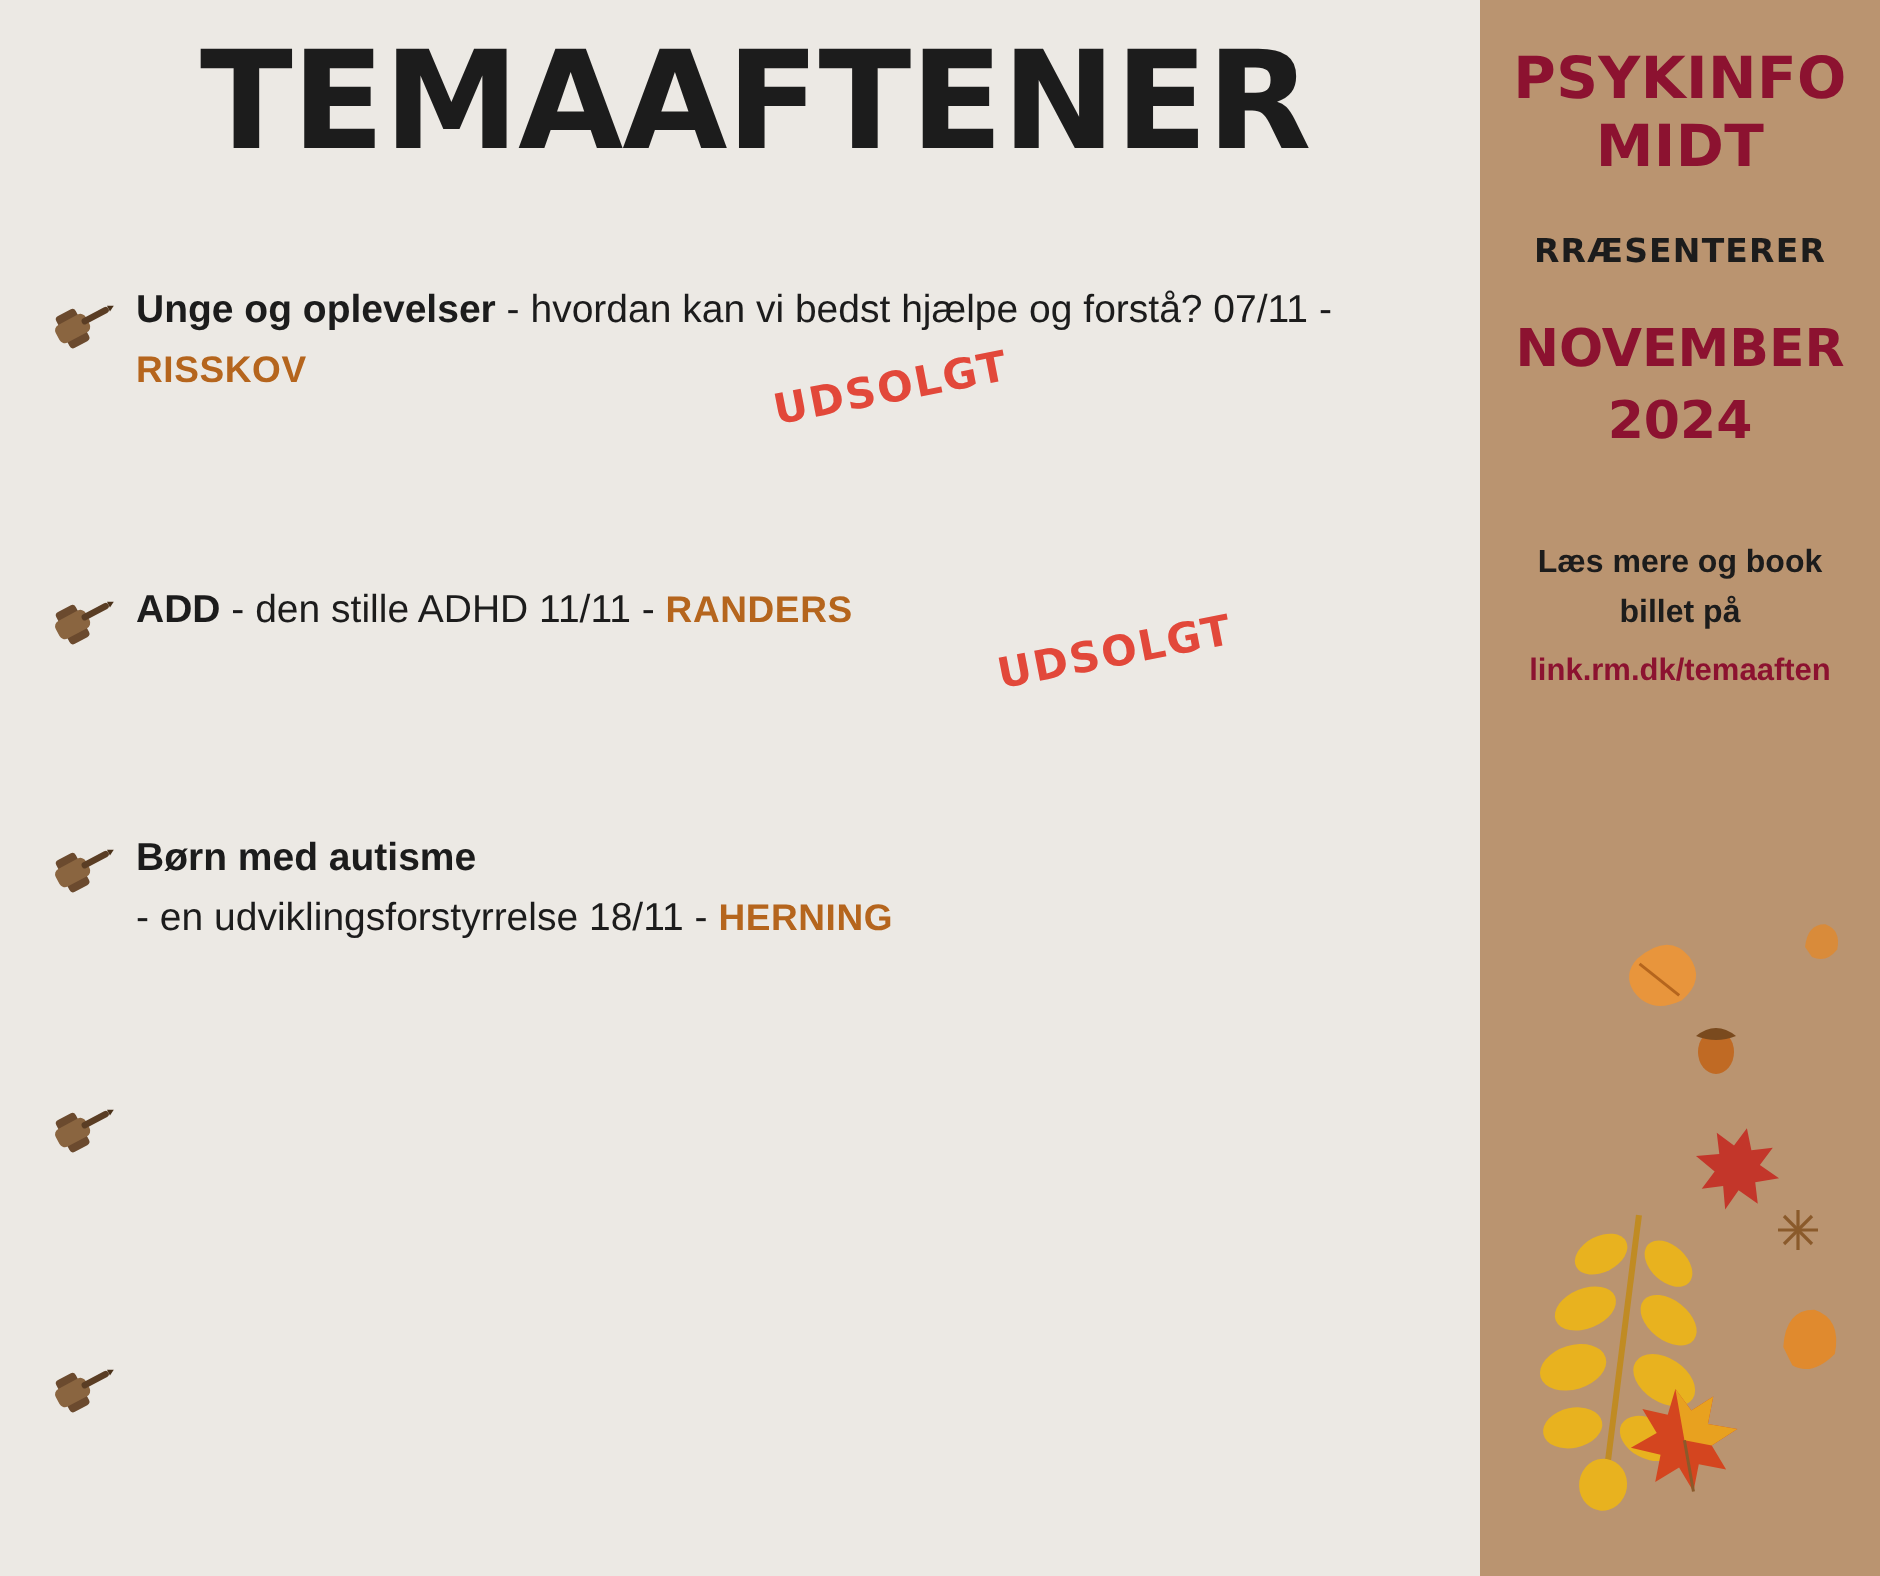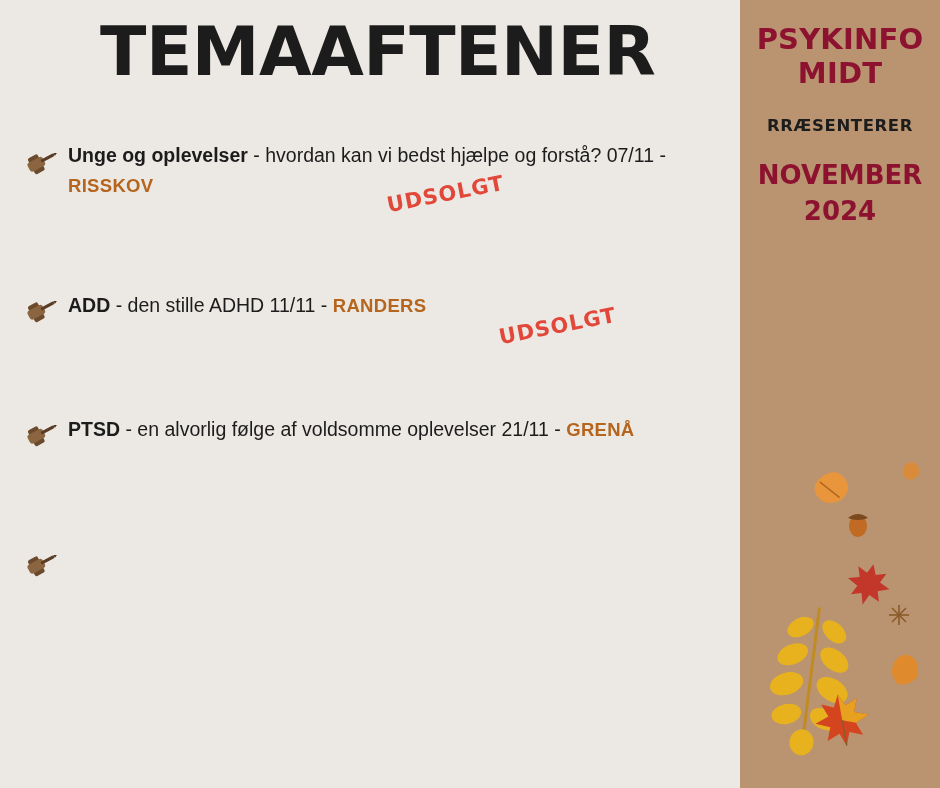--- a/index.html
+++ b/index.html
@@ -200,35 +200,47 @@
               <polygon points="31,11 34,12.6 31,14.2" fill="#4a3119"></polygon>
             </g>
           </svg>
         </span>
         <div class="event-text">
           <span class="bold">ADD</span><span> - den stille ADHD 11/11 - </span><span class="place">RANDERS</span>
         </div>
         <span class="sold-out" id="soldout-1">UDSOLGT</span>
       </div>
 
+      <div class="event" id="event-2">
+        <span class="pin-icon">
+          <svg width="34" height="30" viewBox="0 0 34 30">
+            <g transform="rotate(-28 17 15)">
+              <rect x="5" y="4" width="11" height="18" rx="2" fill="#6b4a2e"></rect>
+              <rect x="2" y="8" width="17" height="10" rx="3" fill="#8a6540"></rect>
+              <rect x="16" y="11" width="15" height="3.2" rx="1.6" fill="#5a3d24"></rect>
+              <polygon points="31,11 34,12.6 31,14.2" fill="#4a3119"></polygon>
+            </g>
+          </svg>
+        </span>
+        <div class="event-text">
+          <span class="bold">Børn med autisme</span><br><span> - en udviklingsforstyrrelse 18/11 - </span><span class="place">HERNING</span>
+        </div>
+      </div>
 
       <div class="event" id="event-3">
         <span class="pin-icon">
           <svg width="34" height="30" viewBox="0 0 34 30">
             <g transform="rotate(-28 17 15)">
               <rect x="5" y="4" width="11" height="18" rx="2" fill="#6b4a2e"></rect>
               <rect x="2" y="8" width="17" height="10" rx="3" fill="#8a6540"></rect>
               <rect x="16" y="11" width="15" height="3.2" rx="1.6" fill="#5a3d24"></rect>
               <polygon points="31,11 34,12.6 31,14.2" fill="#4a3119"></polygon>
             </g>
           </svg>
         </span>
-        <div class="event-text">
-          <span class="bold">PTSD</span><span> - en alvorlig følge af voldsomme oplevelser 21/11 - </span><span class="place">GRENÅ</span>
-        </div>
       </div>
 
       <div class="event" id="event-4">
         <span class="pin-icon">
           <svg width="34" height="30" viewBox="0 0 34 30">
             <g transform="rotate(-28 17 15)">
               <rect x="5" y="4" width="11" height="18" rx="2" fill="#6b4a2e"></rect>
               <rect x="2" y="8" width="17" height="10" rx="3" fill="#8a6540"></rect>
               <rect x="16" y="11" width="15" height="3.2" rx="1.6" fill="#5a3d24"></rect>
               <polygon points="31,11 34,12.6 31,14.2" fill="#4a3119"></polygon>
@@ -242,20 +254,24 @@
 
   <div class="right">
     <div class="brand">
       <div>PSYKINFO</div>
       <div>MIDT</div>
     </div>
     <div class="presents">RRÆSENTERER</div>
     <div class="month">
       <div>NOVEMBER</div>
       <div>2024</div>
+    </div>
+    <div class="book-info">
+      <span>Læs mere og book billet på</span>
+      <a class="book-link" href="#">link.rm.dk/temaaften</a>
     </div>
 
     <div class="leaves">
       <svg width="200" height="338" viewBox="0 0 200 338">
 
         <g transform="translate(82,20) rotate(20)">
           <path d="M0 10 Q10 -8 24 0 Q36 8 28 22 Q16 34 4 26 Q-4 20 0 10 Z" fill="#e8953c"></path>
           <path d="M2 12 L26 20" stroke="#b5651d" stroke-width="1.5" fill="none"></path>
         </g>
 

